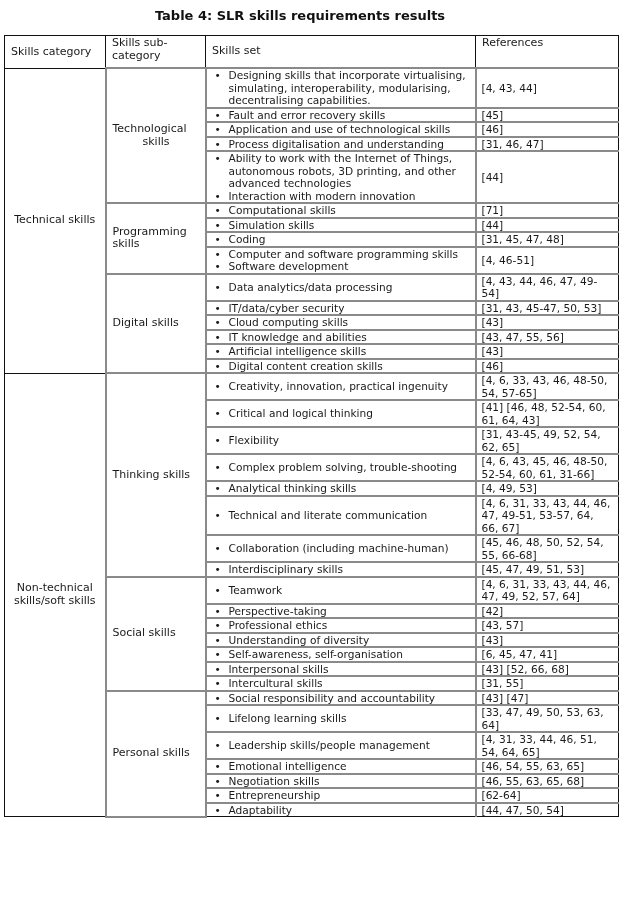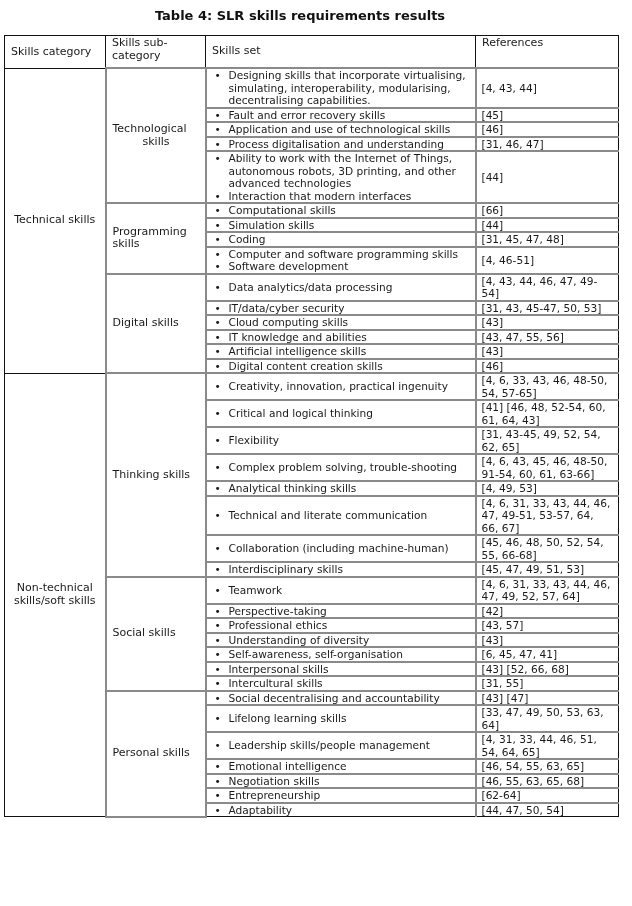--- a/index.html
+++ b/index.html
@@ -120,37 +120,37 @@
         <td class="ref">[31, 46, 47]</td>
       </tr>
       <tr>
         <td class="skill">
           <div class="bul">
             <span class="dot">•</span>
             <span class="txt">Ability to work with the Internet of Things, autonomous robots, 3D printing, and other advanced technologies</span>
           </div>
           <div class="bul">
             <span class="dot">•</span>
-            <span class="txt">Interaction that modern interfaces</span>
+            <span class="txt">Interaction with modern innovation</span>
           </div>
         </td>
         <td class="ref">[44]</td>
       </tr>
       <tr>
         <td class="sub" rowspan="4">
           <span class="tech-sub-label">Programming</span>
           <span class="tech-sub-label">skills</span>
         </td>
         <td class="skill">
           <div class="bul">
             <span class="dot">•</span>
             <span class="txt">Computational skills</span>
           </div>
         </td>
-        <td class="ref">[66]</td>
+        <td class="ref">[71]</td>
       </tr>
       <tr>
         <td class="skill">
           <div class="bul">
             <span class="dot">•</span>
             <span class="txt">Simulation skills</span>
           </div>
         </td>
         <td class="ref">[44]</td>
       </tr>
@@ -264,21 +264,21 @@
         </td>
         <td class="ref">[31, 43-45, 49, 52, 54, 62, 65]</td>
       </tr>
       <tr>
         <td class="skill">
           <div class="bul">
             <span class="dot">•</span>
             <span class="txt">Complex problem solving, trouble-shooting</span>
           </div>
         </td>
-        <td class="ref">[4, 6, 43, 45, 46, 48-50, 91-54, 60, 61, 63-66]</td>
+        <td class="ref">[4, 6, 43, 45, 46, 48-50, 52-54, 60, 61, 31-66]</td>
       </tr>
       <tr>
         <td class="skill">
           <div class="bul">
             <span class="dot">•</span>
             <span class="txt">Analytical thinking skills</span>
           </div>
         </td>
         <td class="ref">[4, 49, 53]</td>
       </tr>
@@ -375,21 +375,21 @@
         </td>
         <td class="ref">[31, 55]</td>
       </tr>
       <tr>
         <td class="sub" rowspan="7">
           <span class="tech-sub-label">Personal skills</span>
         </td>
         <td class="skill">
           <div class="bul">
             <span class="dot">•</span>
-            <span class="txt">Social decentralising and accountability</span>
+            <span class="txt">Social responsibility and accountability</span>
           </div>
         </td>
         <td class="ref">[43] [47]</td>
       </tr>
       <tr>
         <td class="skill">
           <div class="bul">
             <span class="dot">•</span>
             <span class="txt">Lifelong learning skills</span>
           </div>

